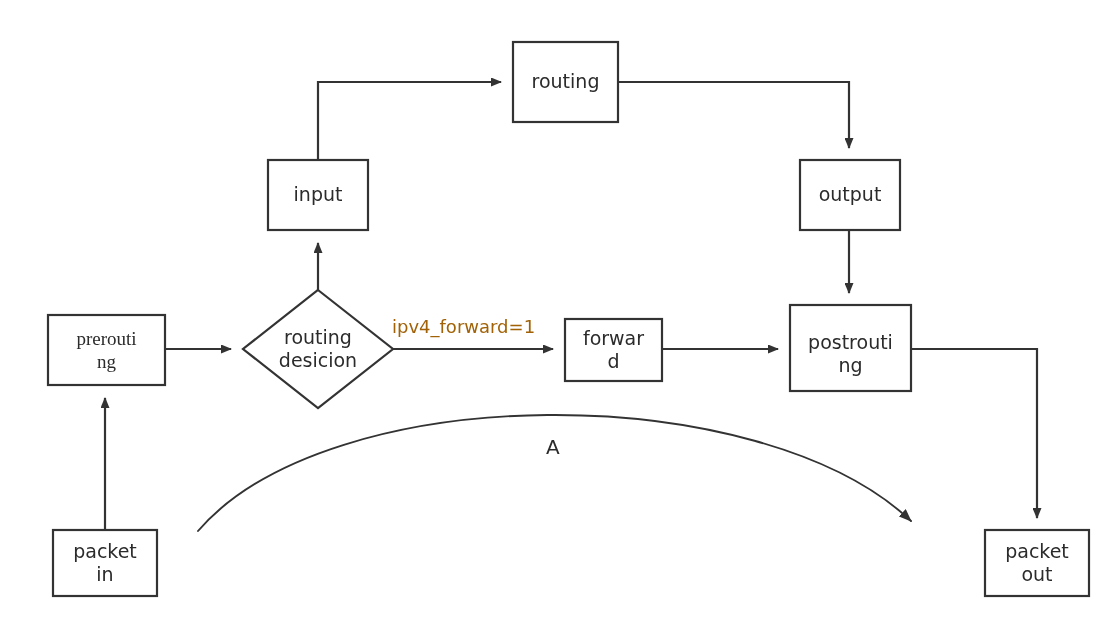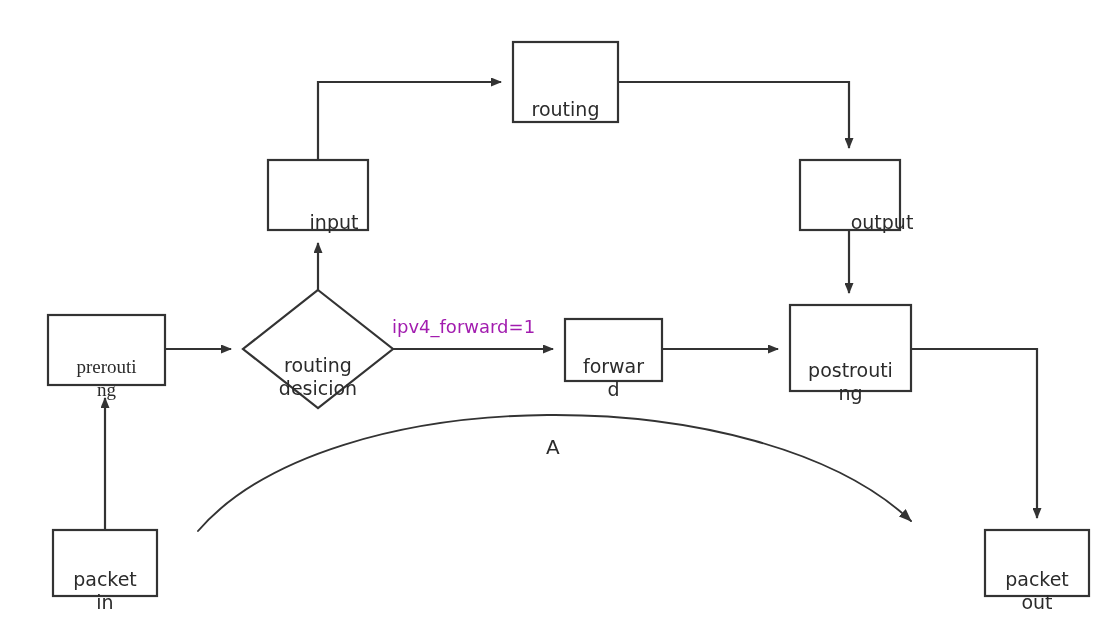--- a/index.html
+++ b/index.html
@@ -28,25 +28,24 @@
     position: absolute;
     display: flex;
     align-items: center;
     justify-content: center;
     text-align: center;
     color: #2b2b2b;
     font-size: 19px;
     line-height: 1.22;
     pointer-events: none;
     white-space: pre-line;
-    margin-top: 28px;
   }
   .edge-label {
     position: absolute;
-    color: #a21caf;
+    color: #a16207;
     font-size: 18px;
     line-height: 1;
     white-space: nowrap;
   }
   .arc-label {
     position: absolute;
     color: #2b2b2b;
     font-size: 20px;
     line-height: 1;
   }
@@ -107,25 +106,25 @@
       <path stroke-width="1.9" stroke-linecap="round" d="M198,531 C330,378 760,378 911,521" marker-end="url(#arrowhead-thin)"></path>
     </g>
   </svg>
 
   <div class="node-label" style="left:48px; top:315px; width:117px; height:70px;font-family:Liberation Serif, serif;">prerouti
 ng</div>
 
   <div class="node-label" style="left:243px; top:290px; width:150px; height:118px;">routing
 desicion</div>
 
-  <div class="node-label" style="left:284px; top:160px; width:100px; height:70px;">input</div>
+  <div class="node-label" style="left:268px; top:160px; width:100px; height:70px;">input</div>
 
   <div class="node-label" style="left:513px; top:42px; width:105px; height:80px;">routing</div>
 
-  <div class="node-label" style="left:832px; top:160px; width:100px; height:70px;">output</div>
+  <div class="node-label" style="left:800px; top:160px; width:100px; height:70px;">output</div>
 
   <div class="node-label" style="left:565px; top:319px; width:97px; height:62px;">forwar
 d</div>
 
   <div class="node-label" style="left:790px; top:305px; width:121px; height:98px;">postrouti
 ng</div>
 
   <div class="node-label" style="left:53px; top:530px; width:104px; height:66px;">packet
 in</div>
 

